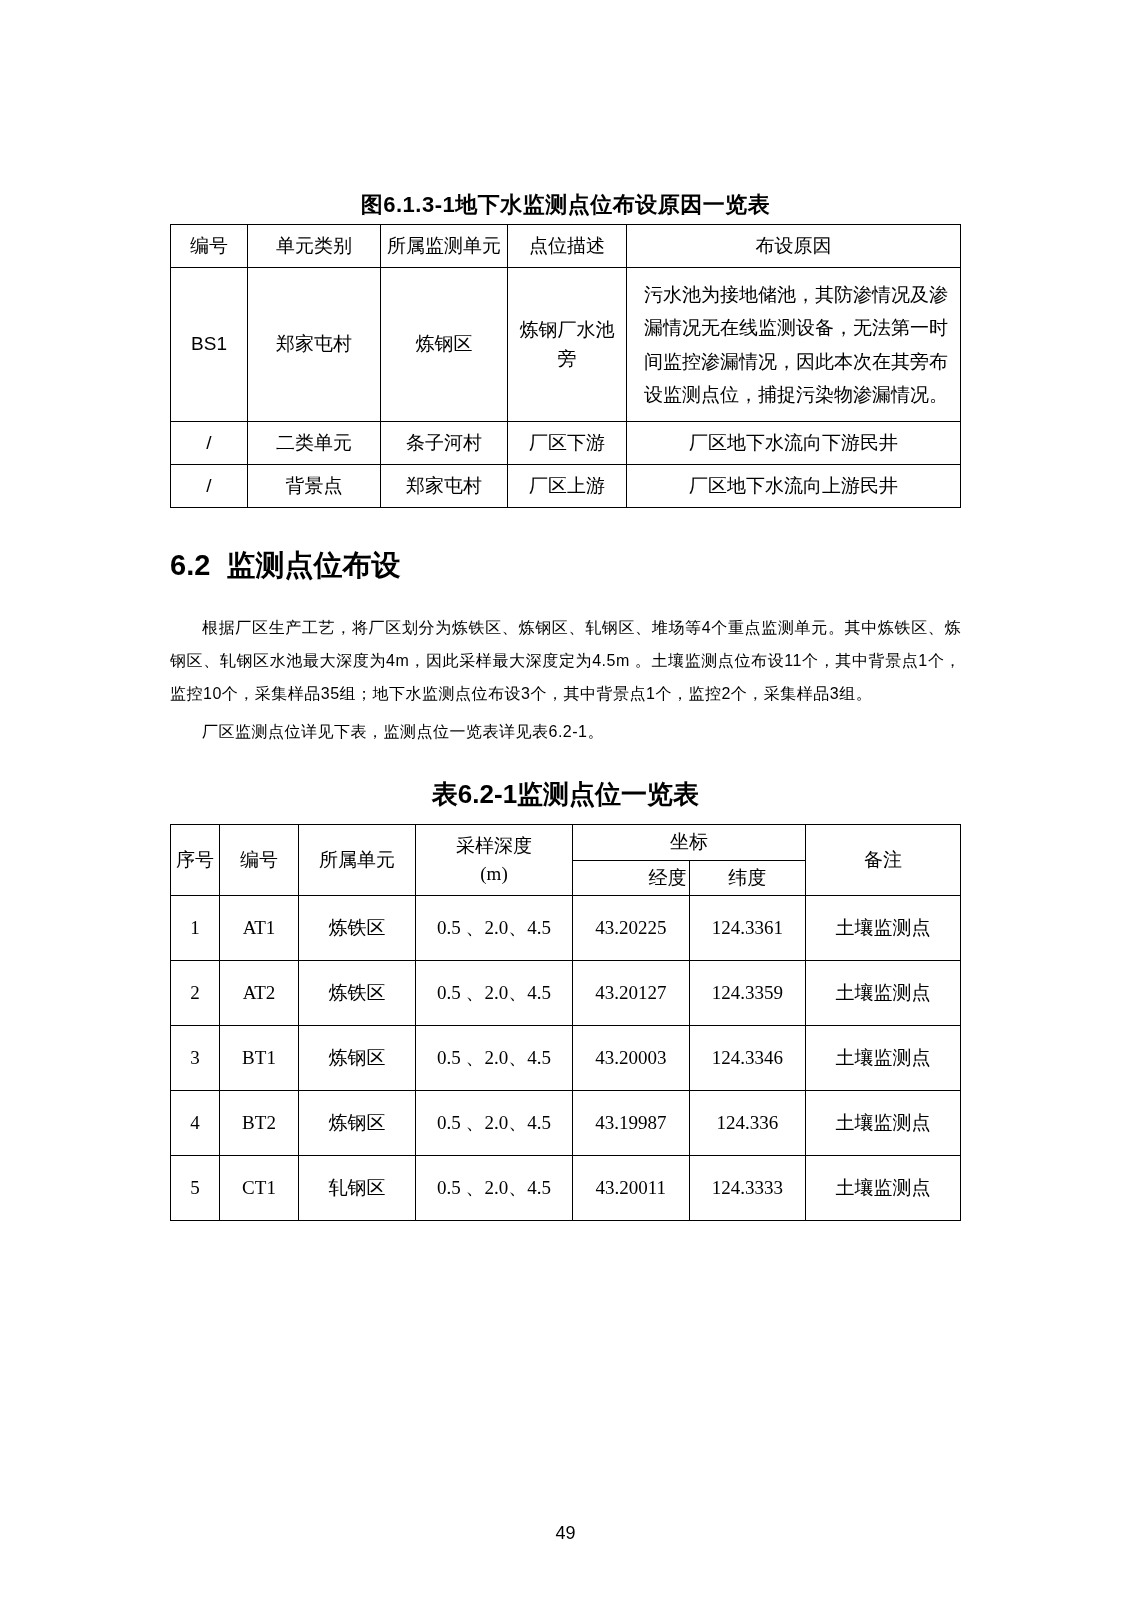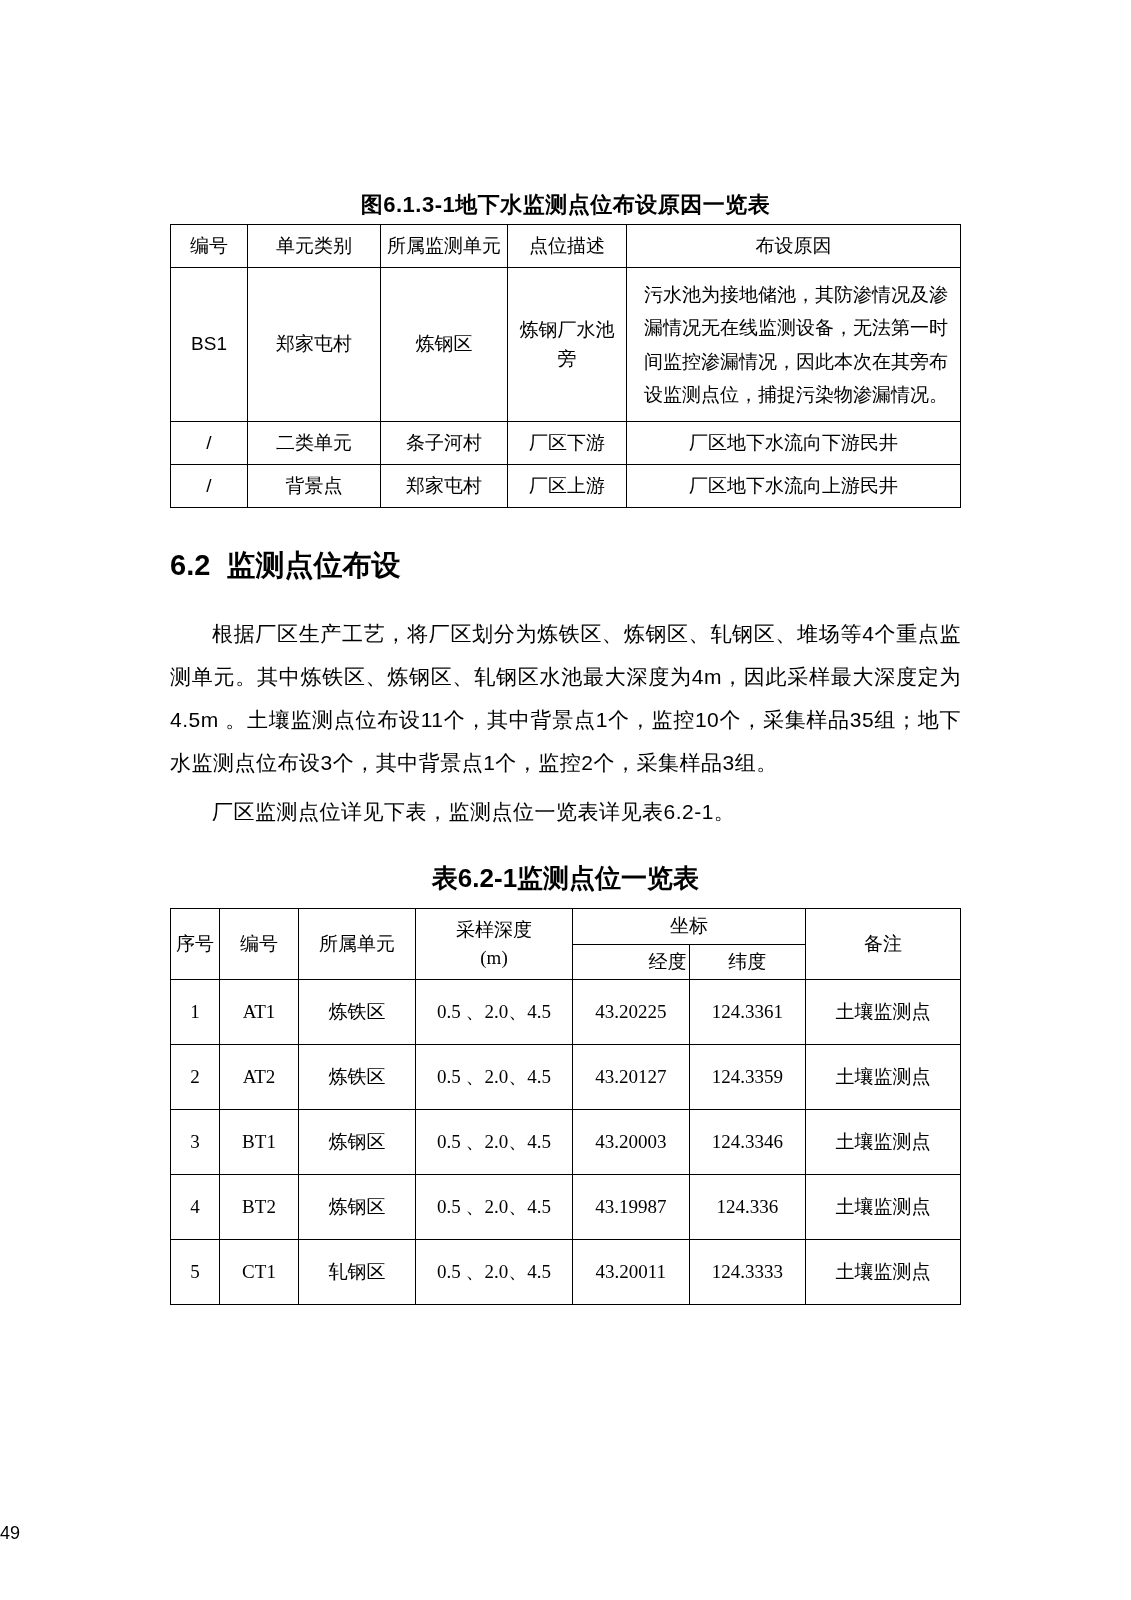--- a/index.html
+++ b/index.html
@@ -61,21 +61,21 @@
   }
   .t1 .tall { height: 130px; }
 
   h2.section {
     font-size: 29px;
     font-weight: bold;
     margin: 38px 0 26px 0;
   }
 
   p.body {
-    font-size: 21px;
+    font-size: 16px;
     line-height: 2.05;
     margin: 0 0 6px 0;
     text-align: justify;
     text-indent: 2em;
     letter-spacing: 0.5px;
   }
 
   .caption2 {
     text-align: center;
     font-size: 26px;
@@ -94,20 +94,21 @@
   .t2 .c-note { width: 150px; }
   .t2 .hdr-row td { padding: 3px 2px; }
   .t2 .data-row td { height: 52px; }
   .mono { font-family: "Liberation Serif", "DejaVu Serif", serif; }
 
   .page-number {
     position: absolute;
     bottom: 56px;
     left: 0;
     width: 100%;
+    text-align: center;
     font-size: 18px;
   }
 </style>
 </head>
 <body>
 
 <div class="page">
   <div class="spacer-top"></div>
 
   <div class="table-caption">图6.1.3-1地下水监测点位布设原因一览表</div>

